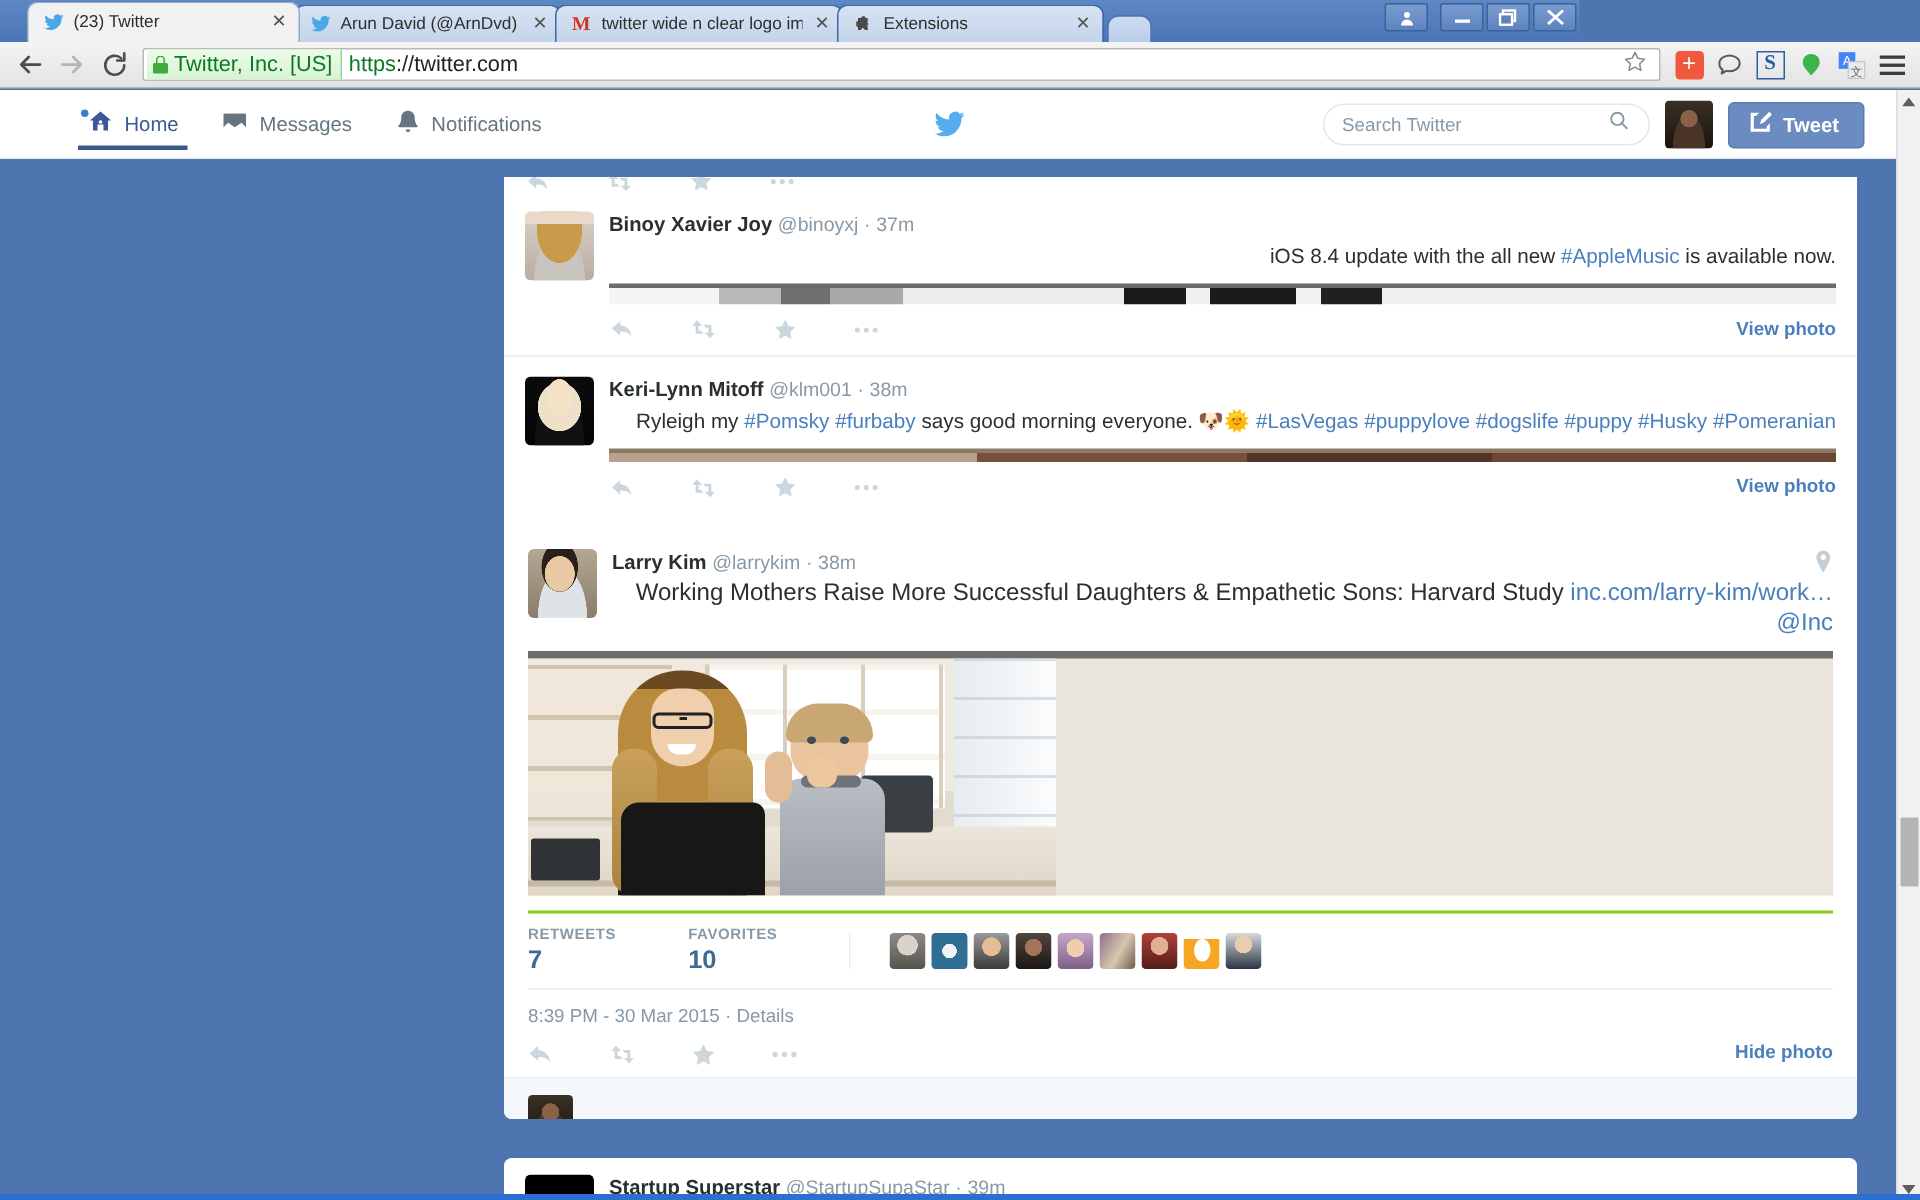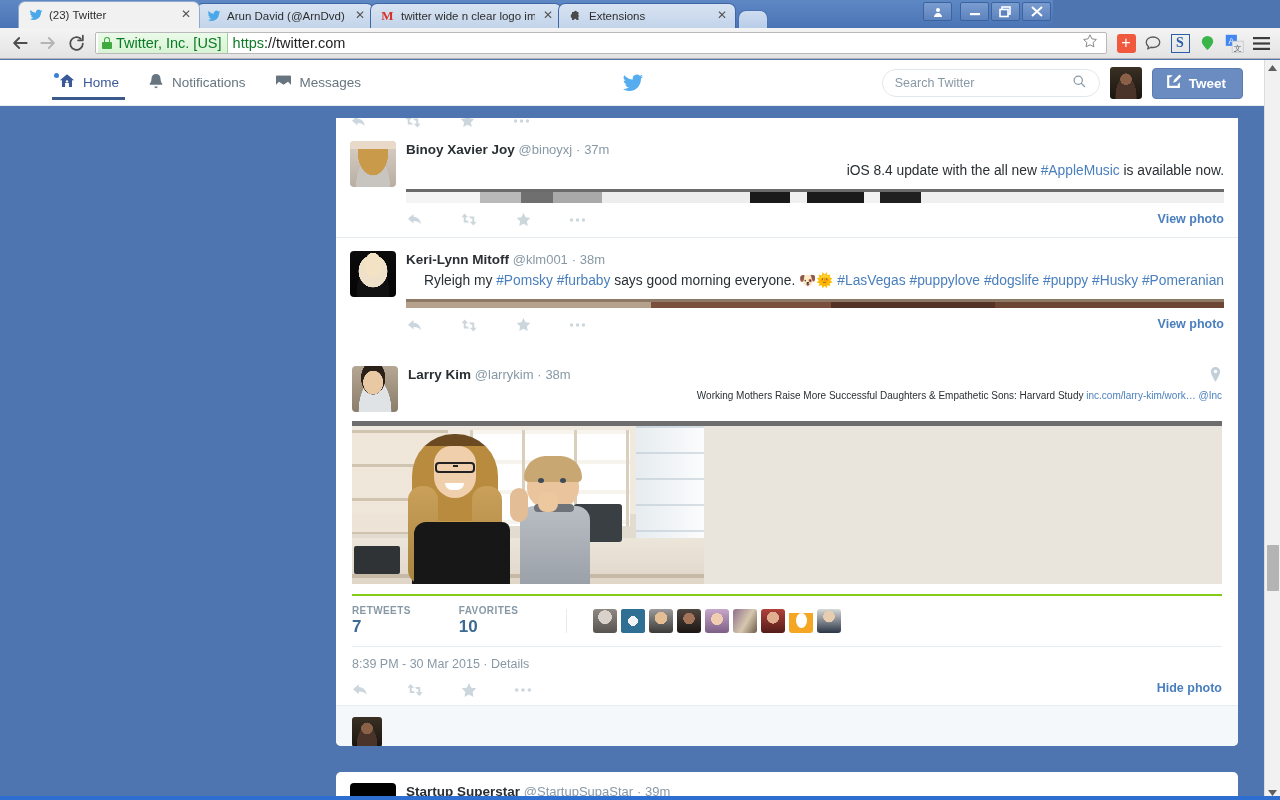--- a/index.html
+++ b/index.html
@@ -406,36 +406,36 @@
           <svg width="18" height="18" viewBox="0 0 24 24">
               <path fill="#3b5998" d="M12 3 L2.5 11h2.8v9h4.1v-5.4h5.2V20h4.1v-9h2.8z"></path>
               <circle cx="12" cy="12.5" r="1.6" fill="#fff"></circle>
             </svg>
         </span>
         <span>Home</span>
       </div>
 
       <div class="nav-item">
         <span>
+          <svg width="19" height="18" viewBox="0 0 24 24">
+              <path fill="#66757f" d="M2 5h20v12l-4-4-6 4-6-4-4 4z"></path>
+              <path fill="#66757f" d="M3 5h18l-9 6z"></path>
+            </svg>
+        </span>
+        <span>Messages</span>
+      </div>
+
+      <div class="nav-item">
+        <span>
           <svg width="18" height="18" viewBox="0 0 24 24">
               <path fill="#66757f" d="M12 2.5c-3.6 0-6 2.6-6 6.2 0 4.3-1.6 6-2.4 7.1-.3.5 0 1.2.7 1.2h15.4c.7 0 1-.7.7-1.2-.8-1.1-2.4-2.8-2.4-7.1 0-3.6-2.4-6.2-6-6.2z"></path>
               <path fill="#66757f" d="M9.8 19.2c.3 1.3 1.2 2.3 2.2 2.3s1.9-1 2.2-2.3z"></path>
             </svg>
         </span>
         <span>Notifications</span>
-      </div>
-
-      <div class="nav-item">
-        <span>
-          <svg width="19" height="18" viewBox="0 0 24 24">
-              <path fill="#66757f" d="M2 5h20v12l-4-4-6 4-6-4-4 4z"></path>
-              <path fill="#66757f" d="M3 5h18l-9 6z"></path>
-            </svg>
-        </span>
-        <span>Messages</span>
       </div>
     </div>
 
     <div class="tw-logo">
       <svg width="26" height="22" viewBox="0 0 24 24">
           <path fill="#55acee" d="M23 4.9a9 9 0 0 1-2.6.7 4.5 4.5 0 0 0 2-2.5 9 9 0 0 1-2.9 1.1 4.5 4.5 0 0 0-7.7 4.1A12.8 12.8 0 0 1 2.5 3.6a4.5 4.5 0 0 0 1.4 6 4.5 4.5 0 0 1-2-.6 4.5 4.5 0 0 0 3.6 4.5 4.5 4.5 0 0 1-2 .1 4.5 4.5 0 0 0 4.2 3.1A9 9 0 0 1 1 18.6a12.7 12.7 0 0 0 6.9 2c8.3 0 12.8-6.9 12.8-12.8v-.6A9 9 0 0 0 23 4.9z"></path>
         </svg>
     </div>
 
     <div class="tw-nav-right">
@@ -613,21 +613,21 @@
             radial-gradient(ellipse at 50% 100%, #dfe3e6 0 50%, transparent 51%),
             linear-gradient(#b5a793,#8a7d6b);"></div>
         </div>
         <div class="tw-body">
           <div class="tw-head">
             <span class="tw-name">Larry Kim</span>
             <span class="tw-handle">@larrykim</span>
             <span class="tw-sep">·</span>
             <span class="tw-time">38m</span>
           </div>
-          <div class="tw-text" style="font-size:10px;"><span>Working Mothers Raise More Successful Daughters &amp; Empathetic Sons: Harvard Study </span><span class="lnk">inc.com/larry-kim/work…</span><span> </span><span class="lnk">@Inc</span></div>
+          <div class="tw-text" style="font-size:16px;"><span>Working Mothers Raise More Successful Daughters &amp; Empathetic Sons: Harvard Study </span><span class="lnk">inc.com/larry-kim/work…</span><span> </span><span class="lnk">@Inc</span></div>
         </div>
       </div>
 
       <div class="big-photo">
         <div class="photo-inner">
 
           <div style="position:absolute;inset:0;background:linear-gradient(180deg,#efe9e0 0 56%, #e2dbd0 56% 100%);"></div>
           <div style="position:absolute;left:0;top:4px;width:96px;height:104px;background:repeating-linear-gradient(180deg,#cbbda8 0 3px,#efe6d8 3px 34px);opacity:.85;"></div>
           <div style="position:absolute;left:118px;top:4px;width:160px;height:96px;background:repeating-linear-gradient(180deg,#f7f4ee 0 4px,#ffffff 4px 30px);border-left:3px solid #d8cfc0;"></div>
           <div style="position:absolute;left:118px;top:4px;width:160px;height:96px;background:repeating-linear-gradient(90deg,#d9cfbd 0 3px,transparent 3px 52px);"></div>

